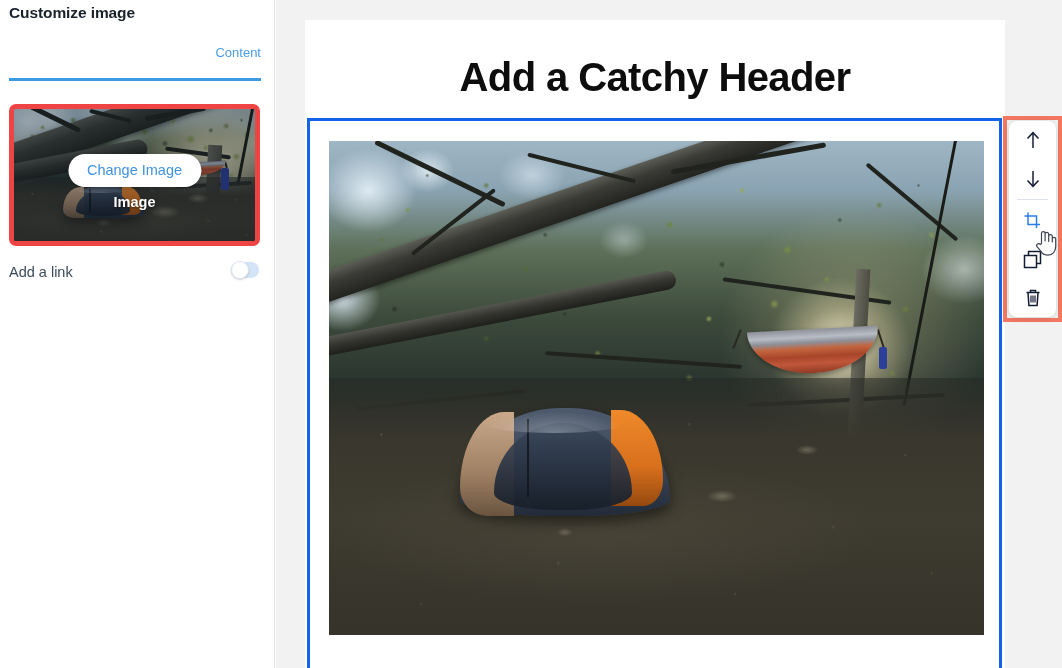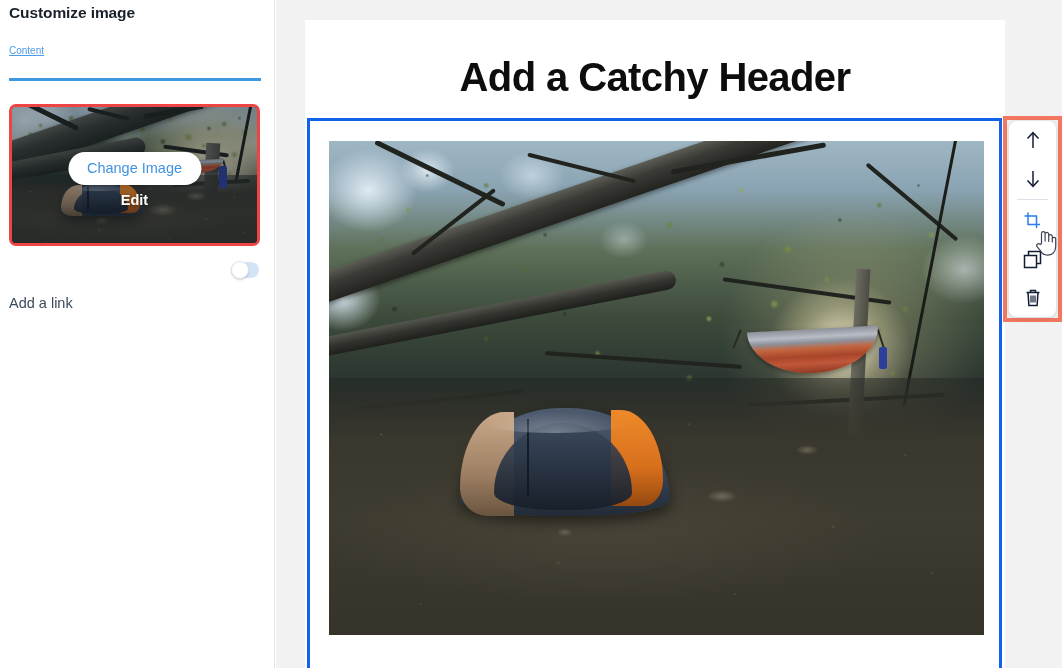--- a/index.html
+++ b/index.html
@@ -23,41 +23,40 @@
     font-size: 15.5px; font-weight: bold; color: #18202a;
     letter-spacing: -0.1px;
     text-align: right;
   }
   #tabs {
     position: absolute; left: 9px; top: 42px; width: 252px; height: 34px;
     display: flex;
   }
   .tab {
     flex: 1 1 50%;
-    text-align: left;
-    font-size: 10px;
+    text-align: right;
+    font-size: 13px;
     padding-top: 3px;
     cursor: pointer;
     position: relative;
-    text-decoration: underline;
   }
   .tab .tab-underline {
     position: absolute; left: 0; right: 0; bottom: -5px; height: 3px;
   }
   .tab.active { color: #4a9ce8; }
   .tab.active .tab-underline { background: #3d9ae0; }
   .tab.inactive { color: #2c3742; }
   .tab.inactive .tab-underline { background: #e6e9ec; height: 2px; bottom: -4px; }
 
   
   #thumb {
     position: absolute; left: 9px; top: 104px;
     width: 251px; height: 142px;
     border-radius: 7px; overflow: hidden;
-    border: 3px solid #ef4444;
+    border: 5px solid #ef4444;
     background: #2a3038;
   }
   #thumb .photo-scale {
     position: absolute; left: -2px; top: -2px;
     width: 255px; height: 146px;
   }
   #thumb .dim {
     position: absolute; inset: 0;
     background: rgba(12,22,36,0.34);
   }
@@ -77,21 +76,21 @@
     text-shadow: 0 1px 3px rgba(0,0,0,0.55);
     cursor: pointer;
   }
 
   
   #addlink-row {
     position: absolute; left: 9px; top: 262px; width: 251px; height: 24px;
   }
   #addlink-label {
     position: absolute; left: 0; top: 2px;
-    font-size: 14.5px; color: #3b4a5a; margin-top: 31px;
+    font-size: 14.5px; color: #3b4a5a;
   }
   #addlink-toggle {
     position: absolute; right: 1px; top: 0;
     width: 28px; height: 16px;
     border-radius: 9px;
     background: #d2e4f5;
     cursor: pointer;
   }
   #addlink-toggle .knob {
     position: absolute; left: 0px; top: -1px;
@@ -413,21 +412,21 @@
           <div class="hammock">
             <div class="ham-rope1"></div>
               <div class="ham-rope2"></div>
             <div class="ham-body"></div>
               <div class="ham-blue"></div>
           </div>
         </div>
       </div>
       <div class="dim"></div>
       <div id="change-image-btn">Change Image</div>
-      <div id="edit-btn">Edit</div>
+      <div id="edit-btn">Image</div>
     </div>
 
     <div id="addlink-row">
       <span id="addlink-label">Add a link</span>
       <div id="addlink-toggle">
         <div class="knob"></div>
       </div>
     </div>
   </div>
 

